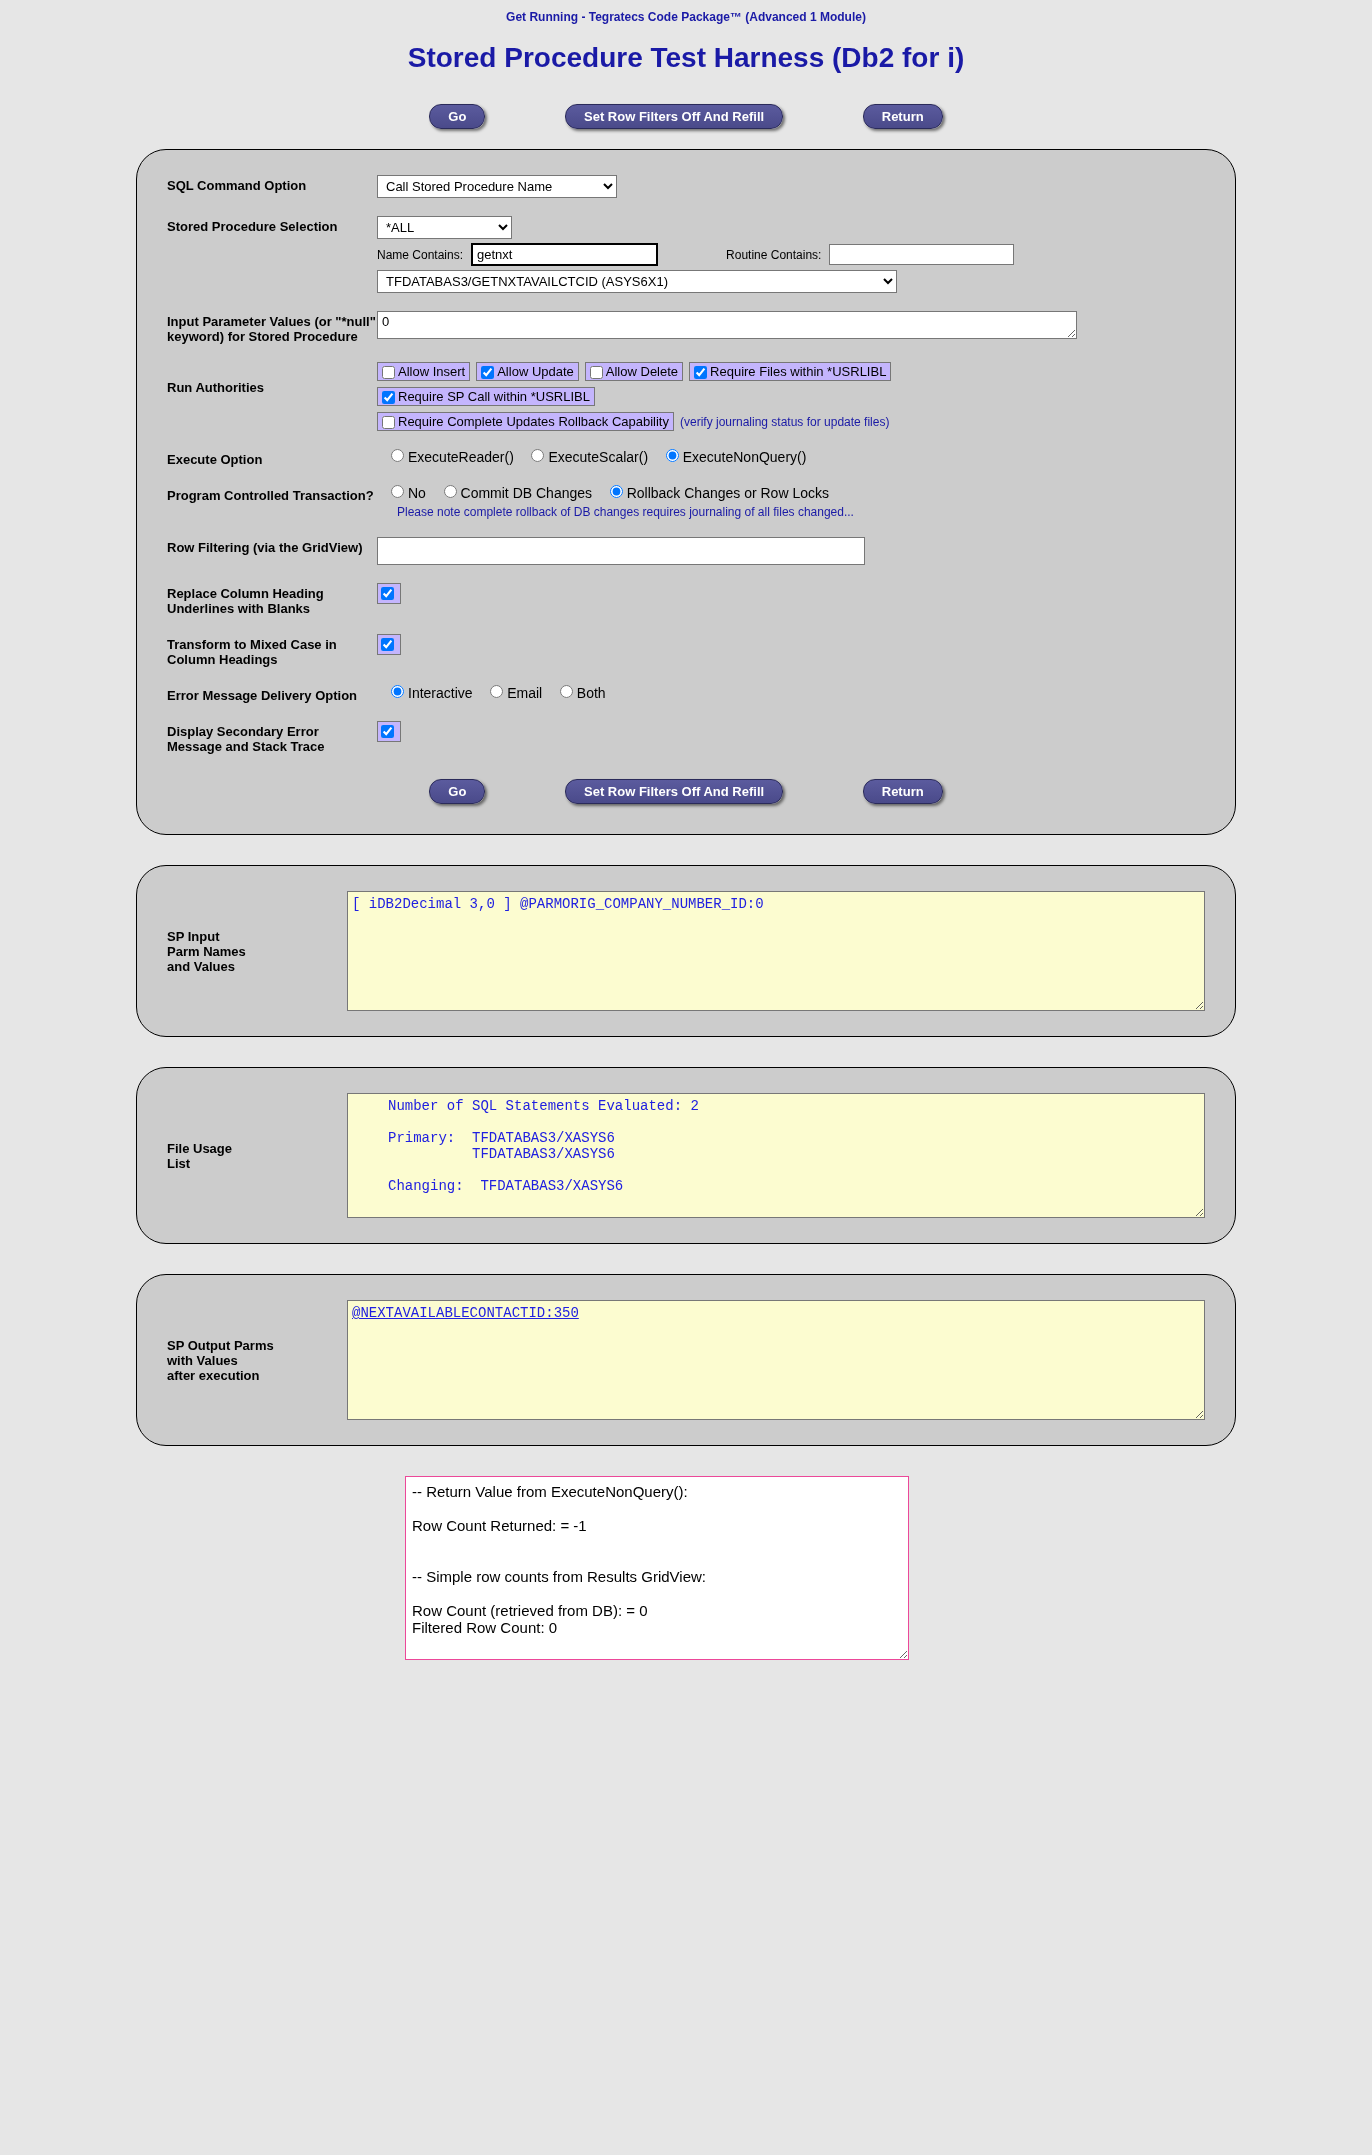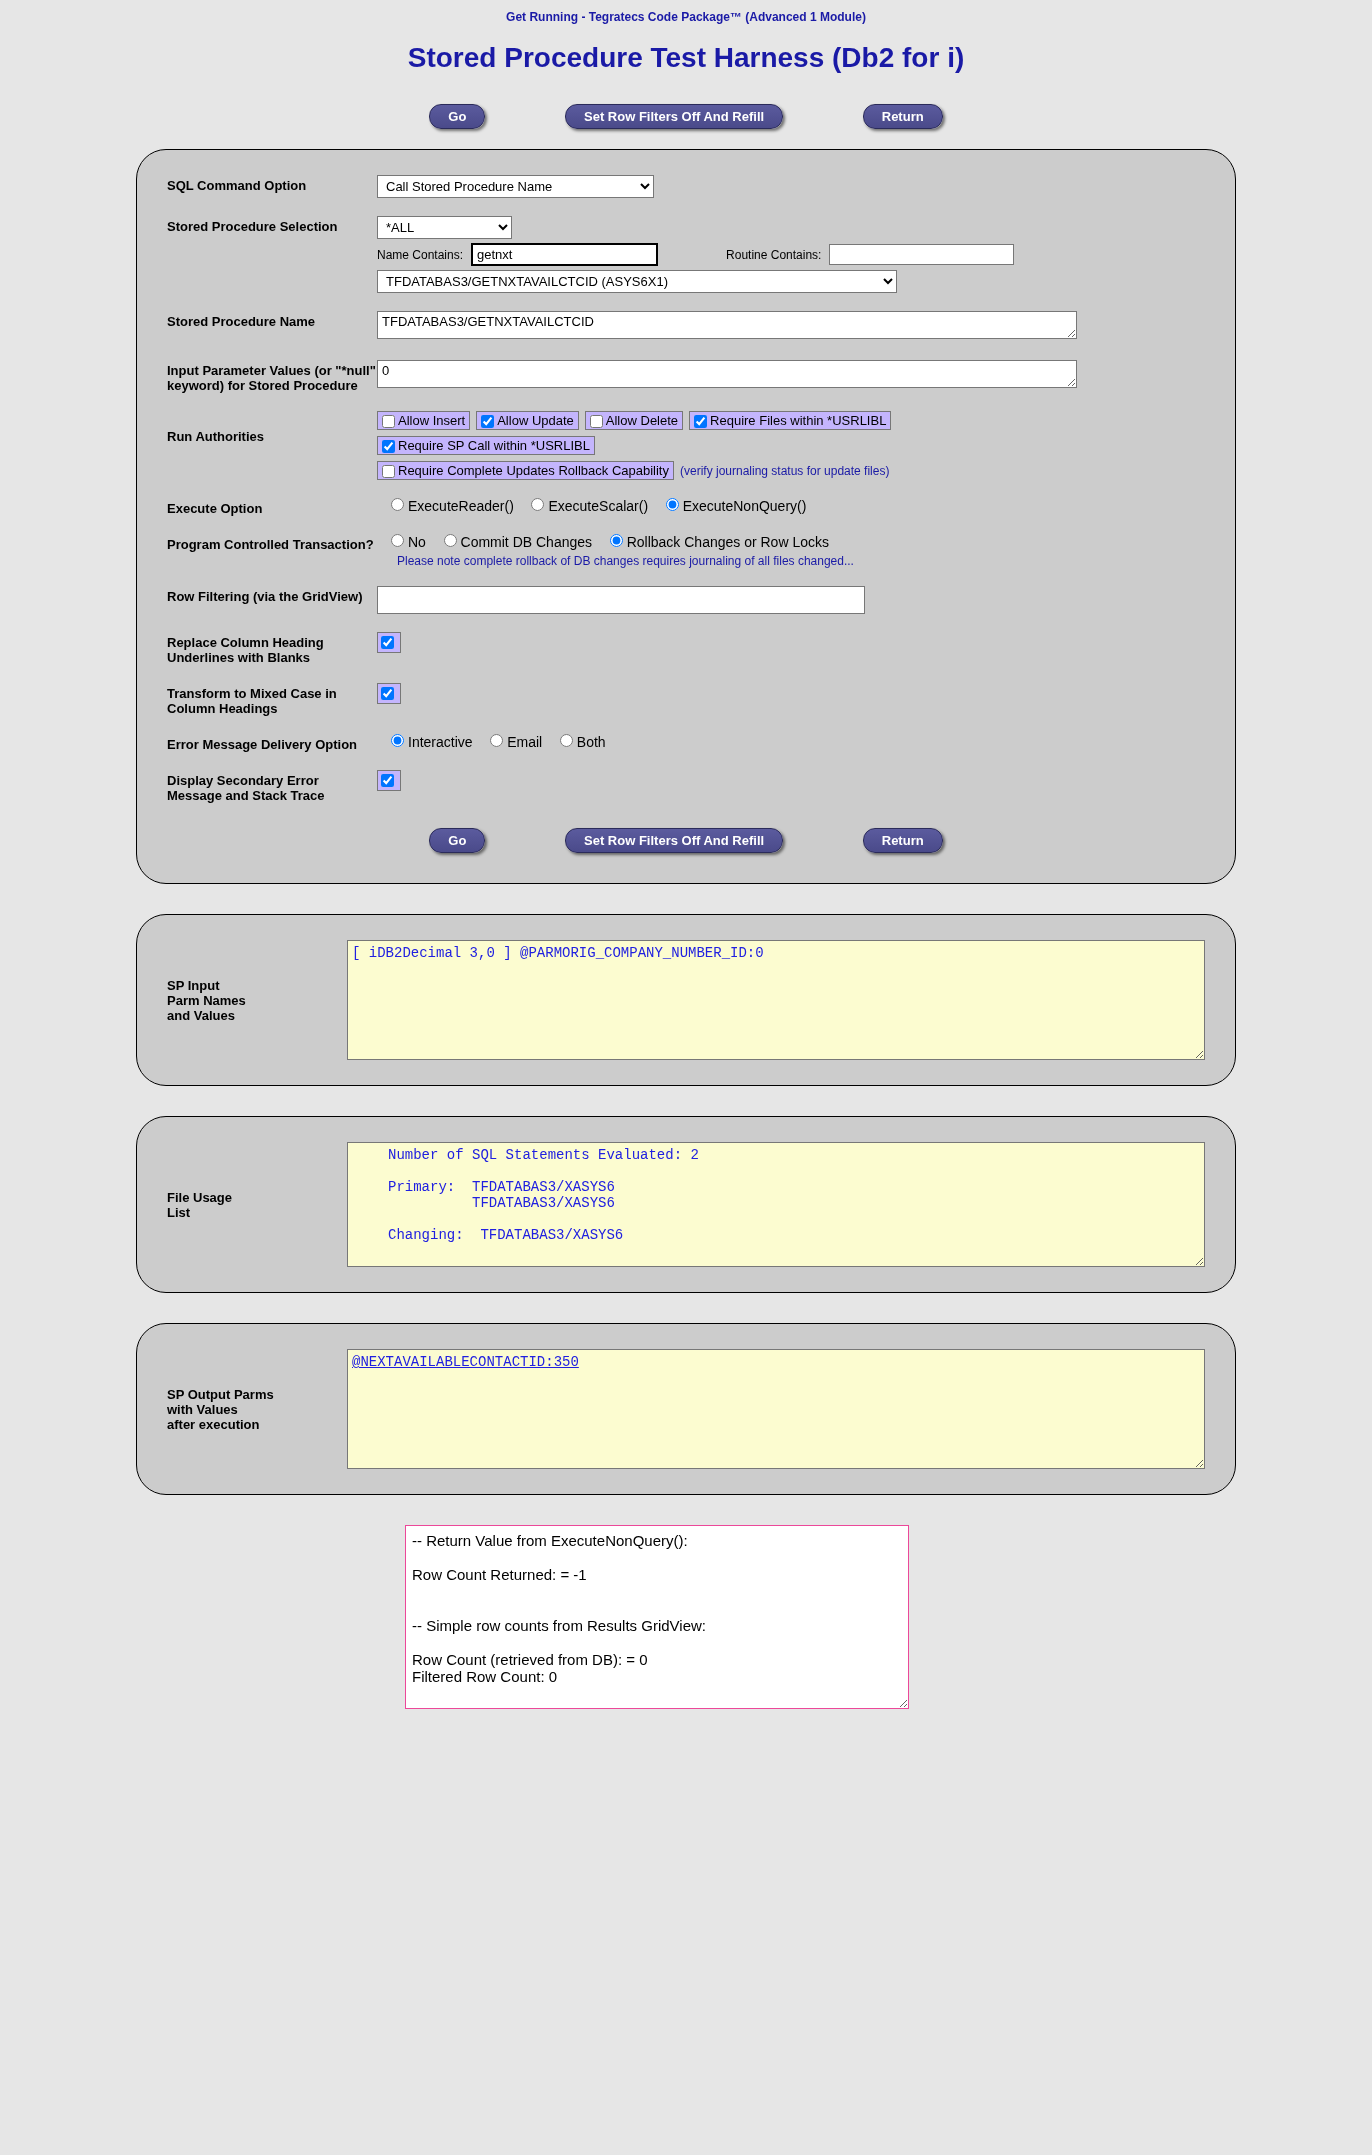--- a/index.html
+++ b/index.html
@@ -187,21 +187,21 @@
     <button class="btn">Go</button>
     <button class="btn">Set Row Filters Off And Refill</button>
     <button class="btn">Return</button>
   </div>
 
   <div class="panel">
 
     <div class="form-row">
       <div class="label">SQL Command Option</div>
       <div class="controls">
-        <select style="width:277px;">
+        <select style="width:240px;">
           <option>Call Stored Procedure Name</option>
         </select>
       </div>
     </div>
 
     <div class="form-row">
       <div class="label">Stored Procedure Selection</div>
       <div class="controls spsel-group">
         <select style="width:135px;">
           <option>*ALL</option>
@@ -212,26 +212,20 @@
           <span style="width:60px;"></span>
           <span class="inline-label">Routine Contains:</span>
           <input type="text" style="width: 175px;" value="">
         </div>
         <select style="width:520px;">
           <option>TFDATABAS3/GETNXTAVAILCTCID (ASYS6X1)</option>
         </select>
       </div>
     </div>
 
-    <div class="form-row">
-      <div class="label">Stored Procedure Name</div>
-      <div class="controls">
-        <textarea class="textarea-big" style="">TFDATABAS3/GETNXTAVAILCTCID</textarea>
-      </div>
-    </div>
 
     <div class="form-row">
       <div class="label">Input Parameter Values (or "*null" keyword) for Stored Procedure</div>
       <div class="controls">
         <textarea class="textarea-big" style="">0</textarea>
       </div>
     </div>
 
     <div class="form-row">
       <div class="label" style="padding-top:18px;">Run Authorities</div>

